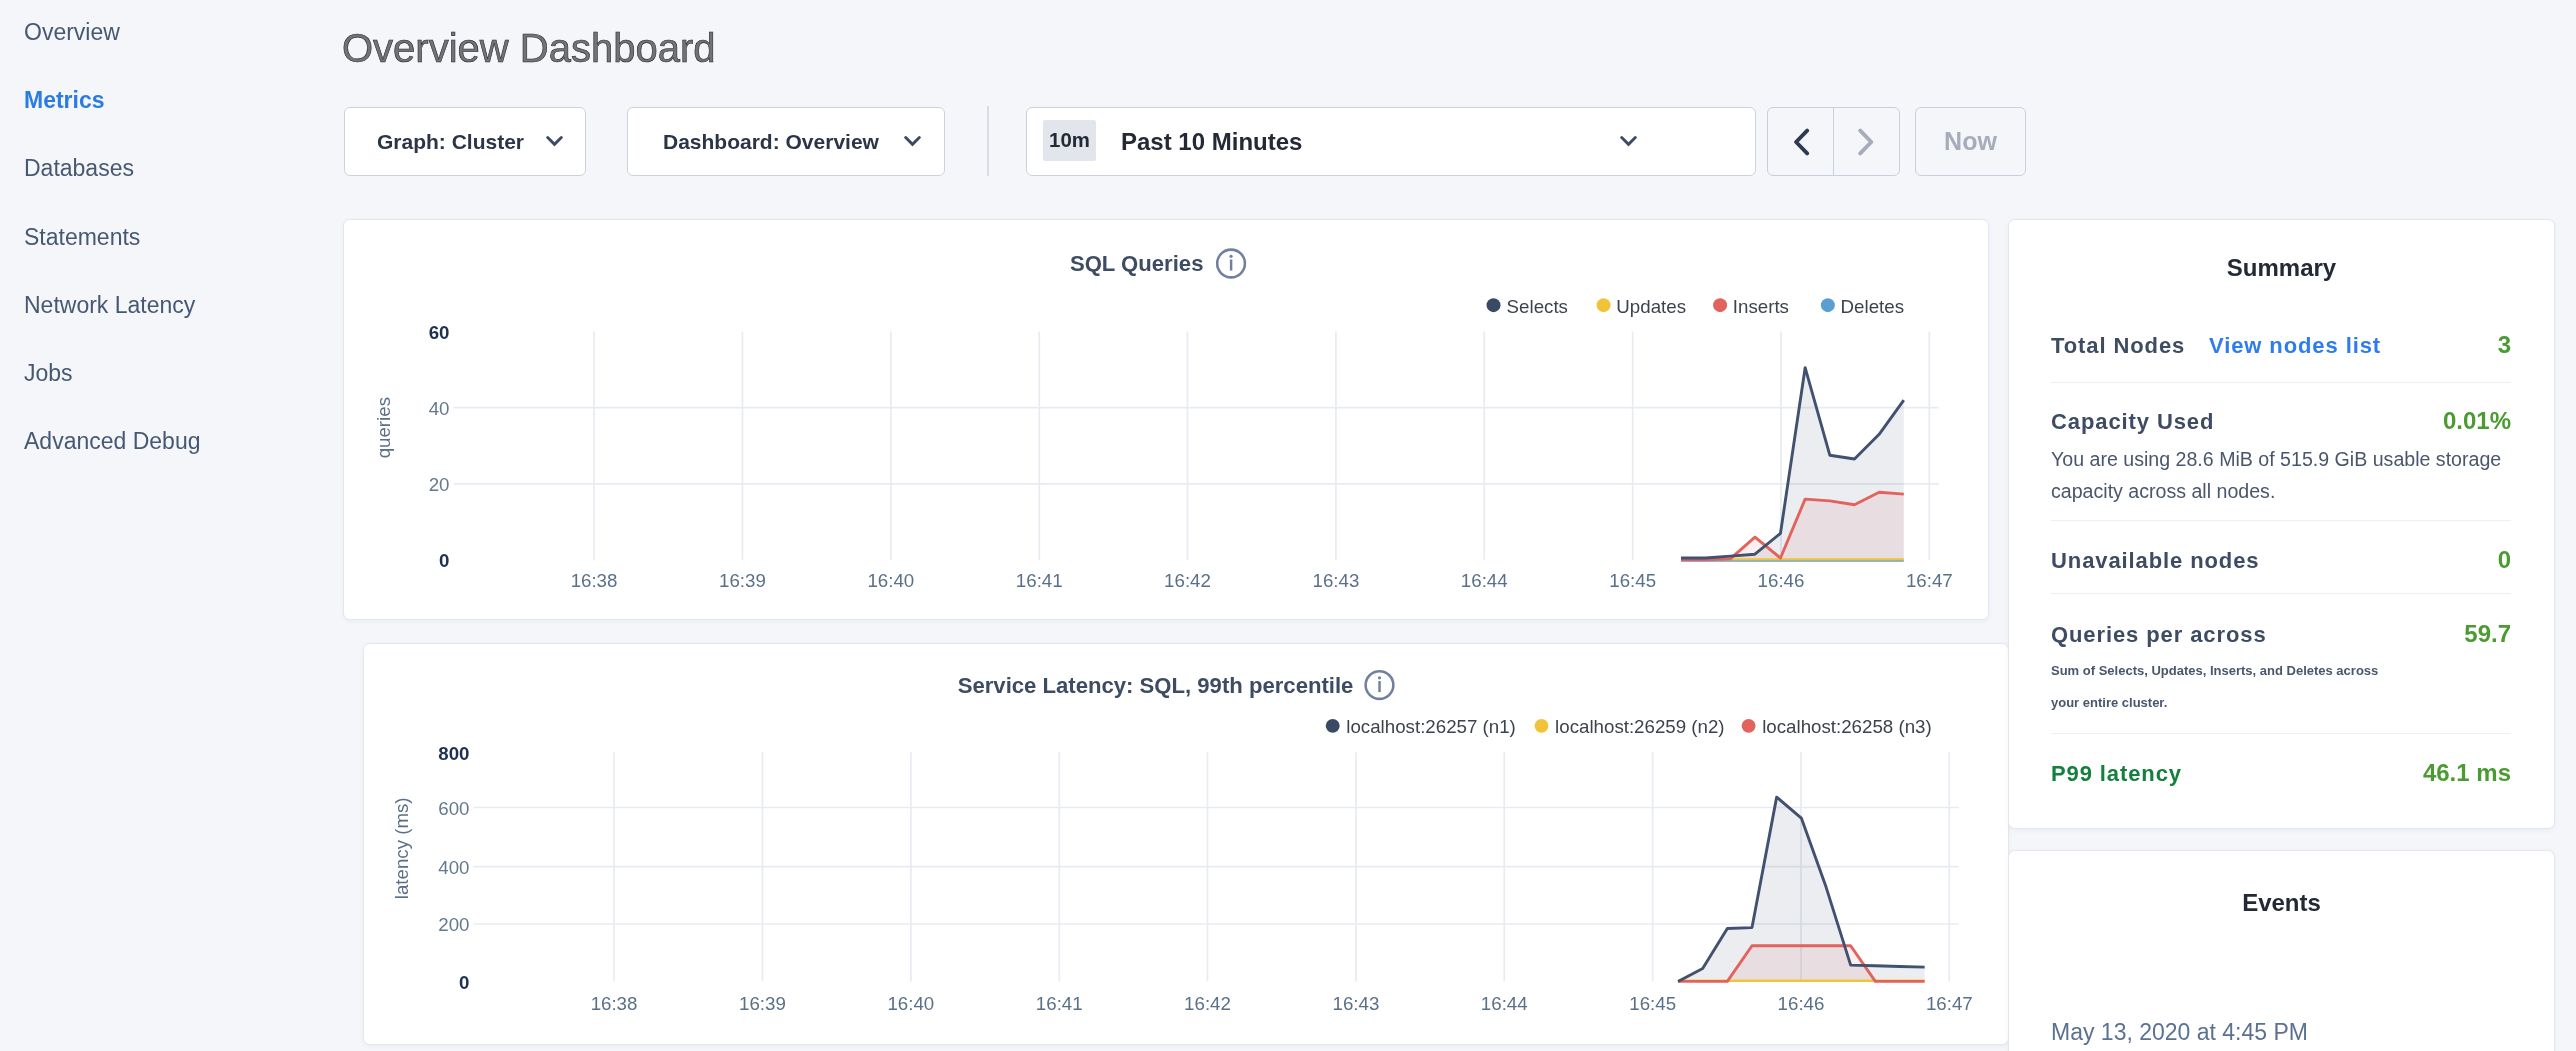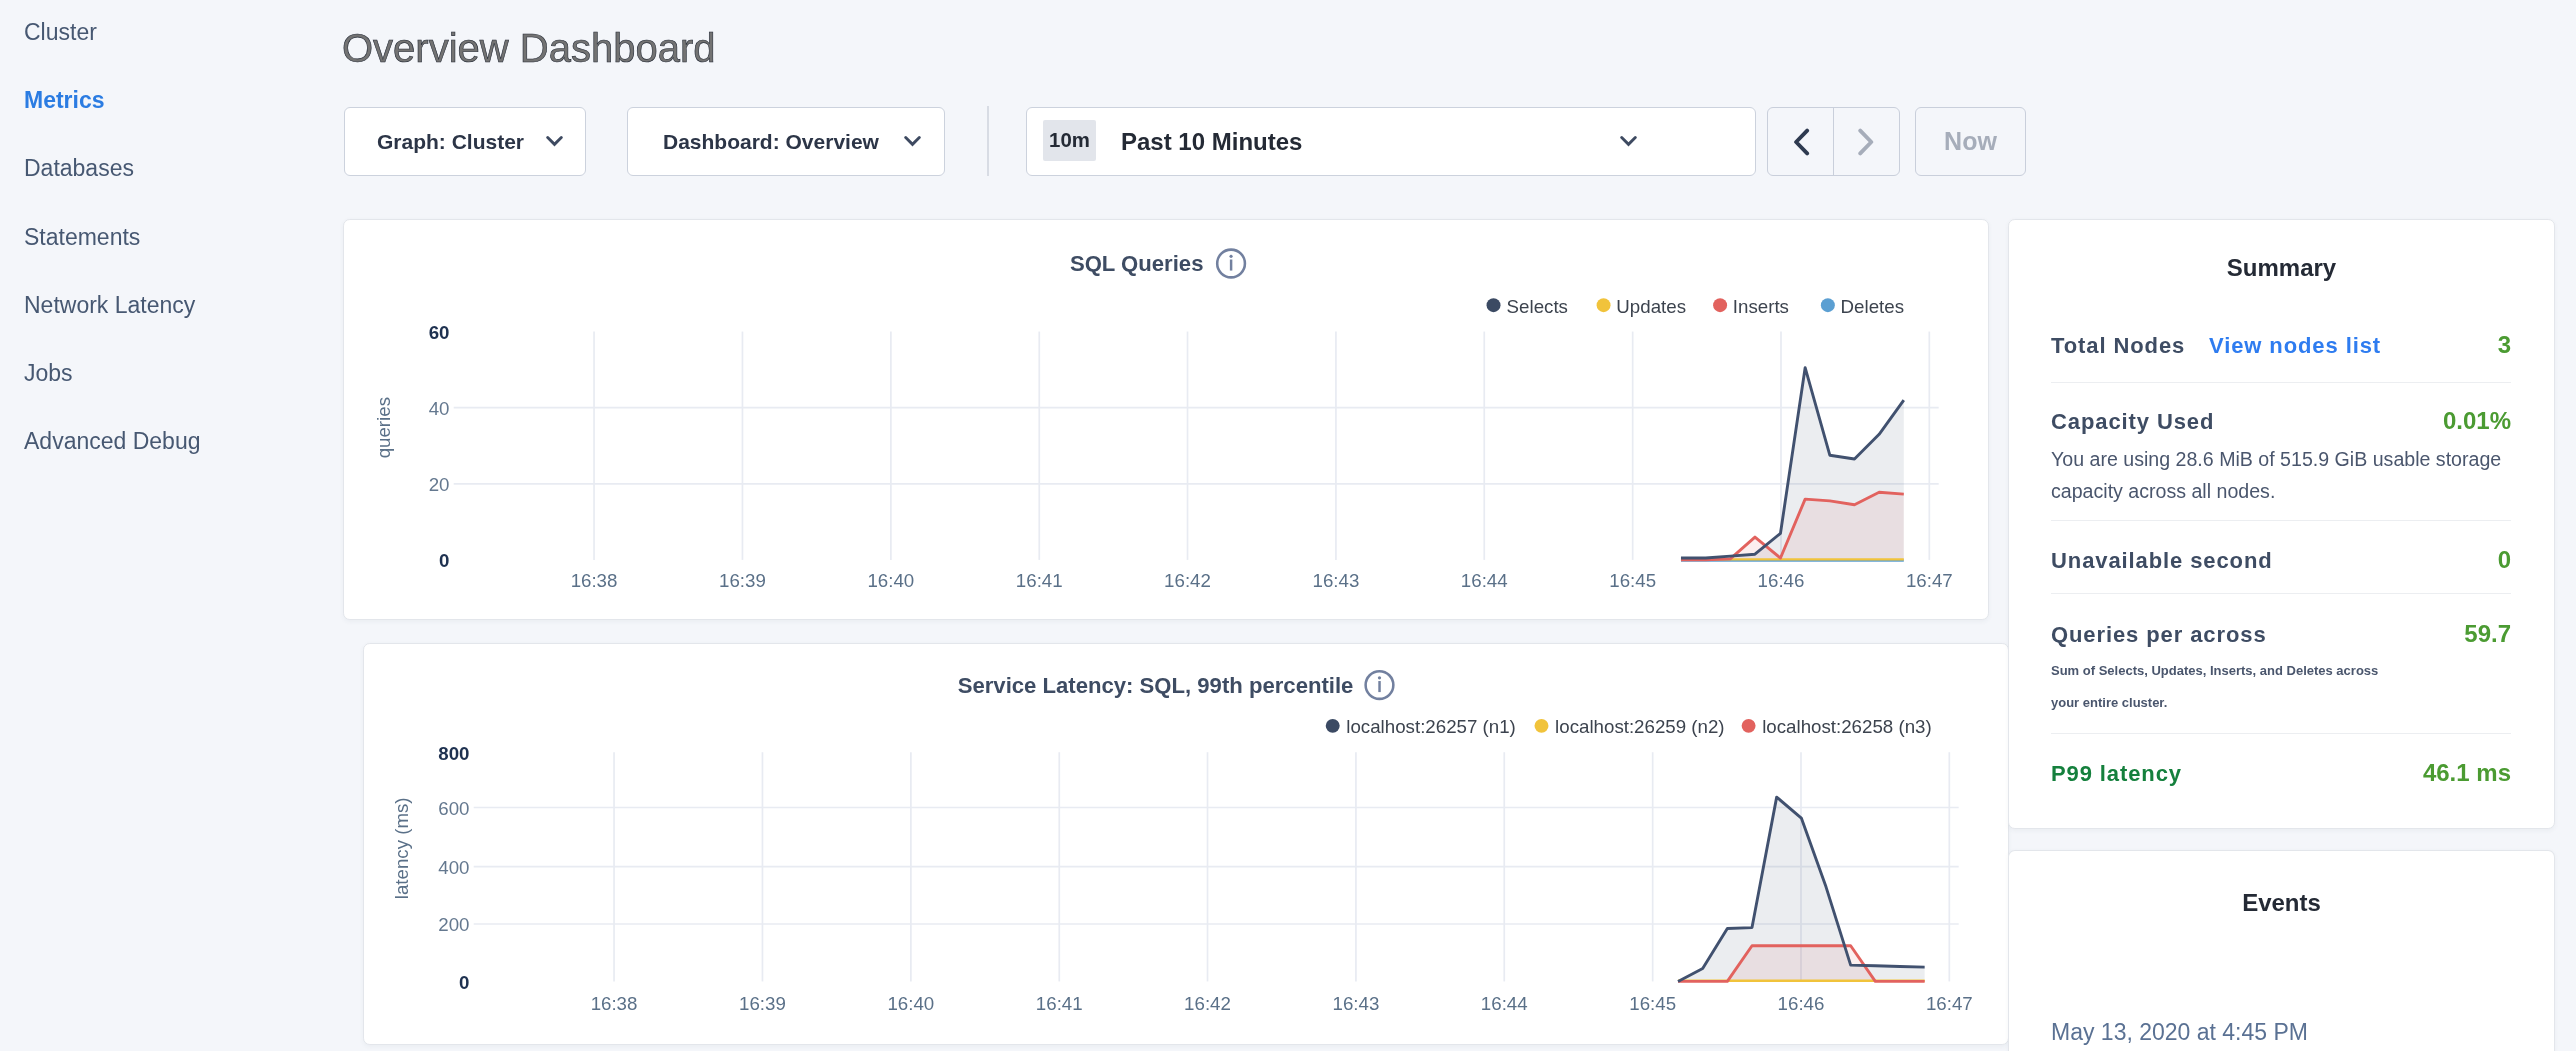--- a/index.html
+++ b/index.html
@@ -8,21 +8,21 @@
   .nav-item { position:absolute; left:24px; font-size:23px; line-height:25.5px; color:#475872; }
   .card { position:absolute; background:#fff; border:0.9px solid #e3e6eb; border-radius:6.8px; box-shadow:0 1.7px 4.3px rgba(60,70,90,0.05); }
   .ctrl { position:absolute; top:107px; height:69px; background:#fff; border:1.3px solid #ccd2dd; border-radius:6px; }
   .ctrl-ghost { position:absolute; top:107px; height:69px; background:transparent; border:1.3px solid #c9cfdb; border-radius:6px; }
   .ctrl-label { font-size:21px; font-weight:bold; color:#2c3547; }
   svg text { font-family:"Liberation Sans", sans-serif; }
 </style>
 </head>
 <body>
 
-<div class="nav-item" style="top:20.4px;">Cluster</div>
+<div class="nav-item" style="top:20.4px;">Overview</div>
 <div class="nav-item" style="top:88px; color:#2b7ce2; font-weight:bold;">Metrics</div>
 <div class="nav-item" style="top:156px;">Databases</div>
 <div class="nav-item" style="top:225px;">Statements</div>
 <div class="nav-item" style="top:293px;">Network Latency</div>
 <div class="nav-item" style="top:361px;">Jobs</div>
 <div class="nav-item" style="top:429px;">Advanced Debug</div>
 
 <div style="position:absolute; left:342px; top:26px; font-size:40px; font-weight:400; color:#737373; -webkit-text-stroke:0.6px #242a35;">Overview Dashboard</div>
 
 <div class="ctrl" style="left:344px; width:242px;">
@@ -173,21 +173,21 @@
 <div class="card" style="left:2008px; top:219px; width:547px; height:610px; font-size:22px; line-height:25.5px;">
   <div style="position:absolute; left:0; width:100%; top:35px; text-align:center; font-size:24px; font-weight:bold; color:#242a35;">Summary</div>
   <div style="position:absolute; left:42px; top:113px; font-weight:bold; color:#3e4c63; letter-spacing:0.9px;">Total Nodes</div>
   <div style="position:absolute; left:200px; top:113px; font-weight:bold; color:#2e7cf0; letter-spacing:0.9px;">View nodes list</div>
   <div style="position:absolute; right:43px; top:112px; font-size:24px; font-weight:bold; color:#4b9b32;">3</div>
   <div style="position:absolute; left:42px; right:43px; top:162px; height:1.3px; background:#eceef1;"></div>
   <div style="position:absolute; left:42px; top:189px; font-weight:bold; color:#3e4c63; letter-spacing:0.9px;">Capacity Used</div>
   <div style="position:absolute; right:43px; top:188px; font-size:24px; font-weight:bold; color:#4b9b32;">0.01%</div>
   <div style="position:absolute; left:42px; top:223px; color:#4a566d; font-size:19.6px; line-height:32px; white-space:nowrap;">You are using 28.6 MiB of 515.9 GiB usable storage<br>capacity across all nodes.</div>
   <div style="position:absolute; left:42px; right:43px; top:300px; height:1.3px; background:#eceef1;"></div>
-  <div style="position:absolute; left:42px; top:328px; font-weight:bold; color:#3e4c63; letter-spacing:0.9px;">Unavailable second</div>
+  <div style="position:absolute; left:42px; top:328px; font-weight:bold; color:#3e4c63; letter-spacing:0.9px;">Unavailable nodes</div>
   <div style="position:absolute; right:43px; top:327px; font-size:24px; font-weight:bold; color:#4b9b32;">0</div>
   <div style="position:absolute; left:42px; right:43px; top:373px; height:1.3px; background:#eceef1;"></div>
   <div style="position:absolute; left:42px; top:402px; font-weight:bold; color:#3e4c63; letter-spacing:0.9px;">Queries per across</div>
   <div style="position:absolute; right:43px; top:401px; font-size:24px; font-weight:bold; color:#4b9b32;">59.7</div>
   <div style="position:absolute; left:42px; top:435px; color:#4a566d; font-size:13px; line-height:32px; white-space:nowrap;font-weight:bold;">Sum of Selects, Updates, Inserts, and Deletes across<br>your entire cluster.</div>
   <div style="position:absolute; left:42px; right:43px; top:513px; height:1.3px; background:#eceef1;"></div>
   <div style="position:absolute; left:42px; top:541px; font-weight:bold; color:#15803d; letter-spacing:0.9px;">P99 latency</div>
   <div style="position:absolute; right:43px; top:540px; font-size:24px; font-weight:bold; color:#4b9b32;">46.1 ms</div>
 </div>
 

